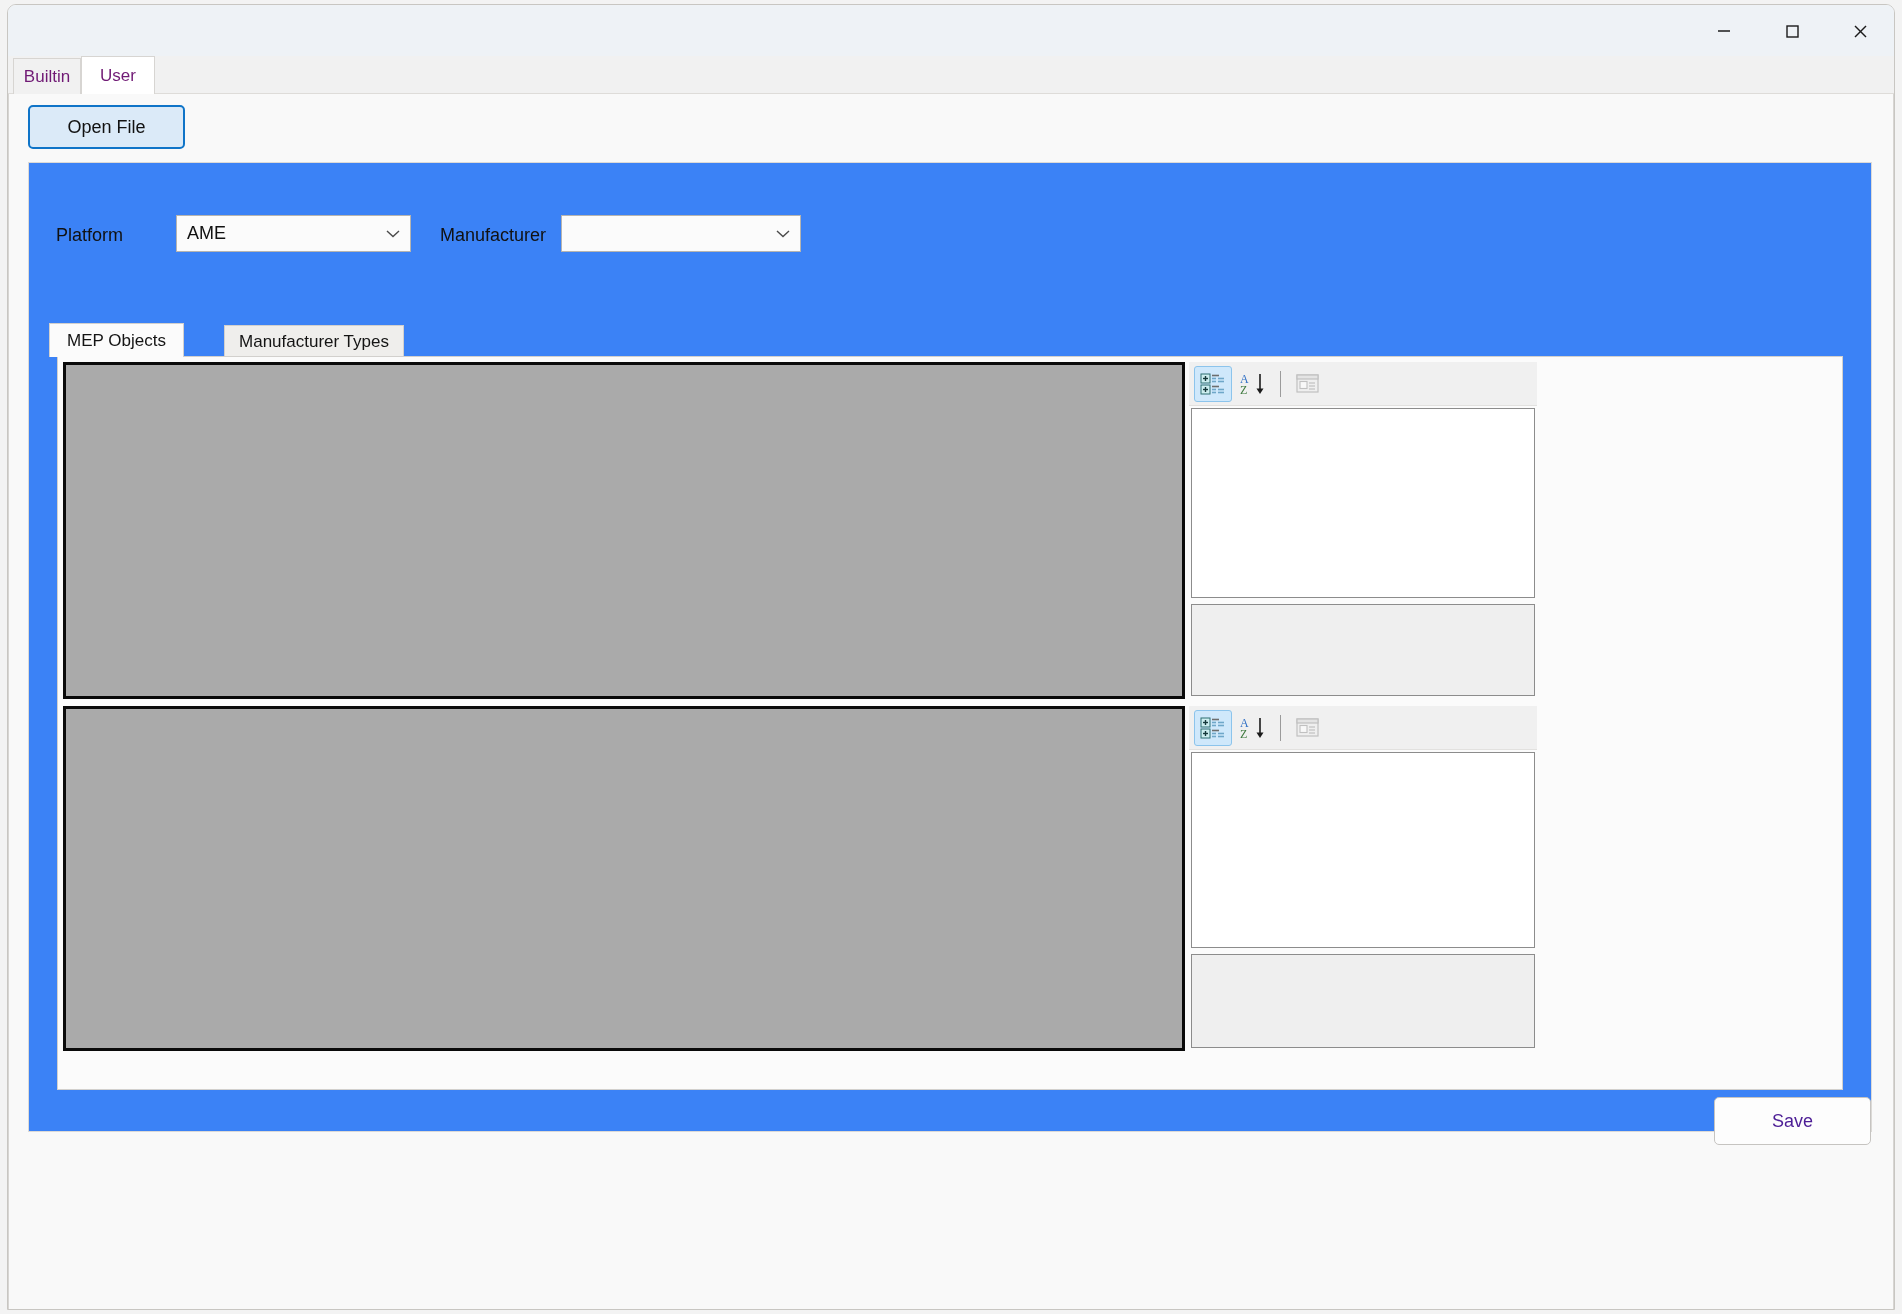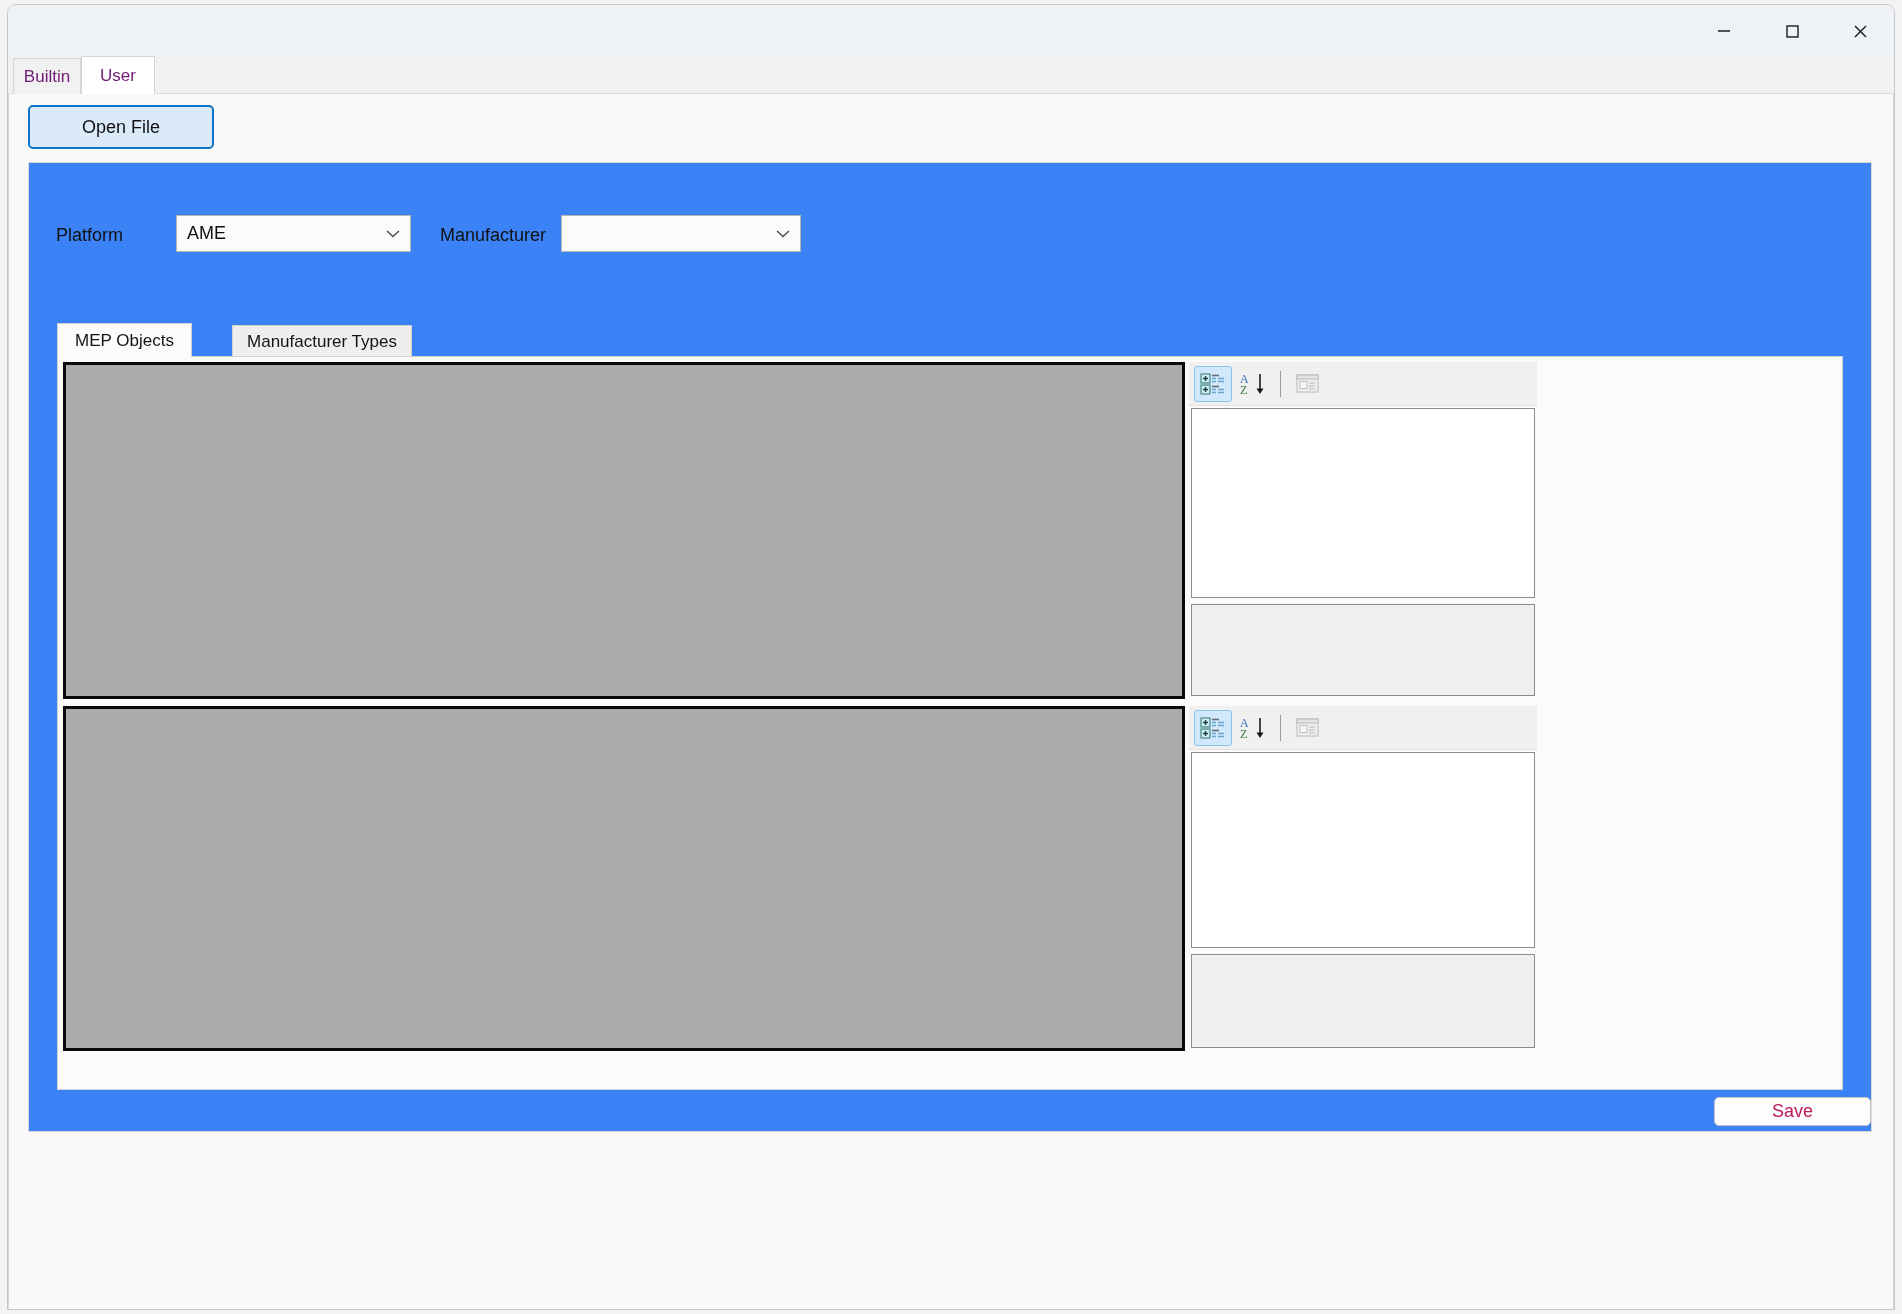--- a/index.html
+++ b/index.html
@@ -149,21 +149,21 @@
     background: #f9f9f9;
     border-left: 1px solid #d7d5d2;
     border-right: 1px solid #d7d5d2;
     box-sizing: border-box;
   }
 
   .openfile-btn {
     position: absolute;
     left: 19px;
     top: 11px;
-    width: 186px;
+    width: 157px;
     height: 44px;
     background: #dbeaf8;
     border: 2px solid #0f74c8;
     border-radius: 5px;
     font-family: "Liberation Sans", sans-serif;
     font-size: 18px;
     color: #111111;
     display: flex;
     align-items: center;
     justify-content: center;
@@ -212,21 +212,21 @@
   .combo .combo-arrow {
     width: 34px;
     display: flex;
     align-items: center;
     justify-content: center;
   }
 
   
   .inner-tabstrip {
     position: absolute;
-    left: 28px;
+    left: 20px;
     top: 160px;
     width: 1786px;
     height: 34px;
   }
   .itab {
     position: absolute;
     top: 2px;
     height: 32px;
     box-sizing: border-box;
     display: flex;
@@ -324,27 +324,27 @@
     background: #efefef;
     border: 1px solid #8c8c8c;
     box-sizing: border-box;
   }
 
   .save-btn {
     position: absolute;
     left: 1705px;
     top: 1003px;
     width: 157px;
-    height: 29px;
+    height: 48px;
     background: #fdfdfd;
     border: 1px solid #c6c4c1;
     border-radius: 5px;
     font-family: "Liberation Sans", sans-serif;
     font-size: 18px;
-    color: #be185d;
+    color: #4c1d95;
     display: flex;
     align-items: center;
     justify-content: center;
     cursor: default;
     box-sizing: border-box;
     padding: 0;
   }
 </style>
 </head>
 <body>

